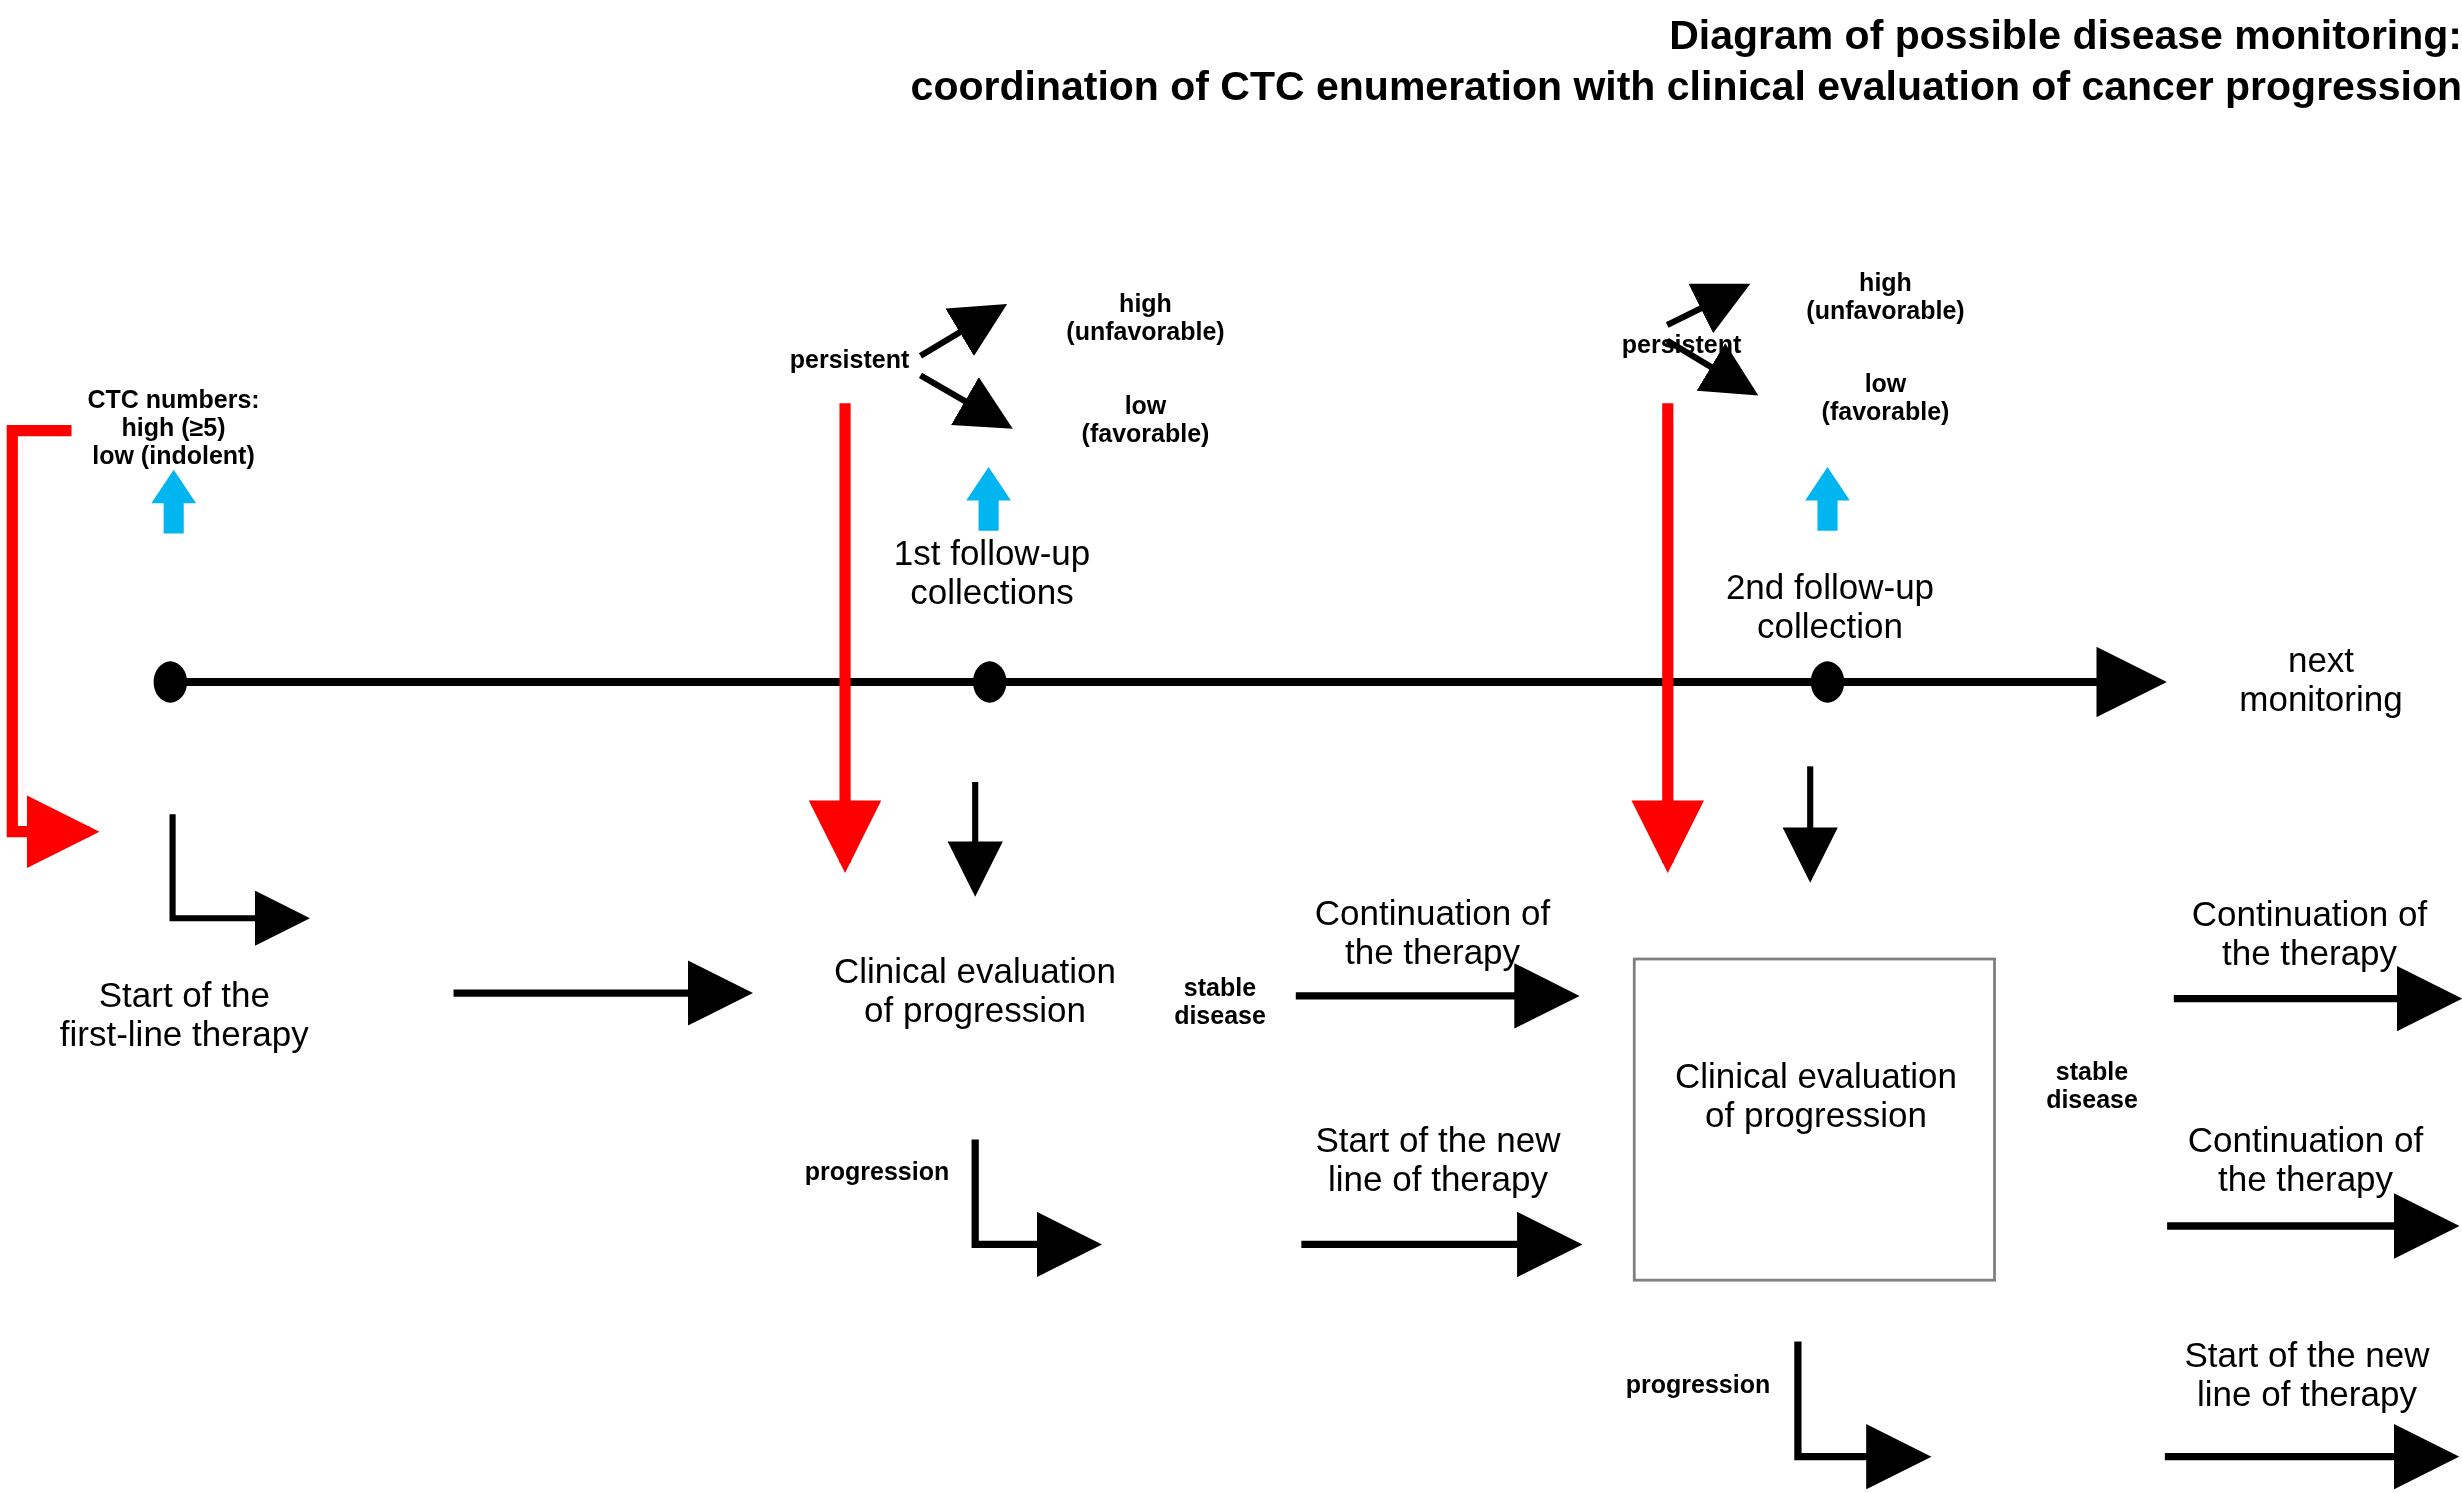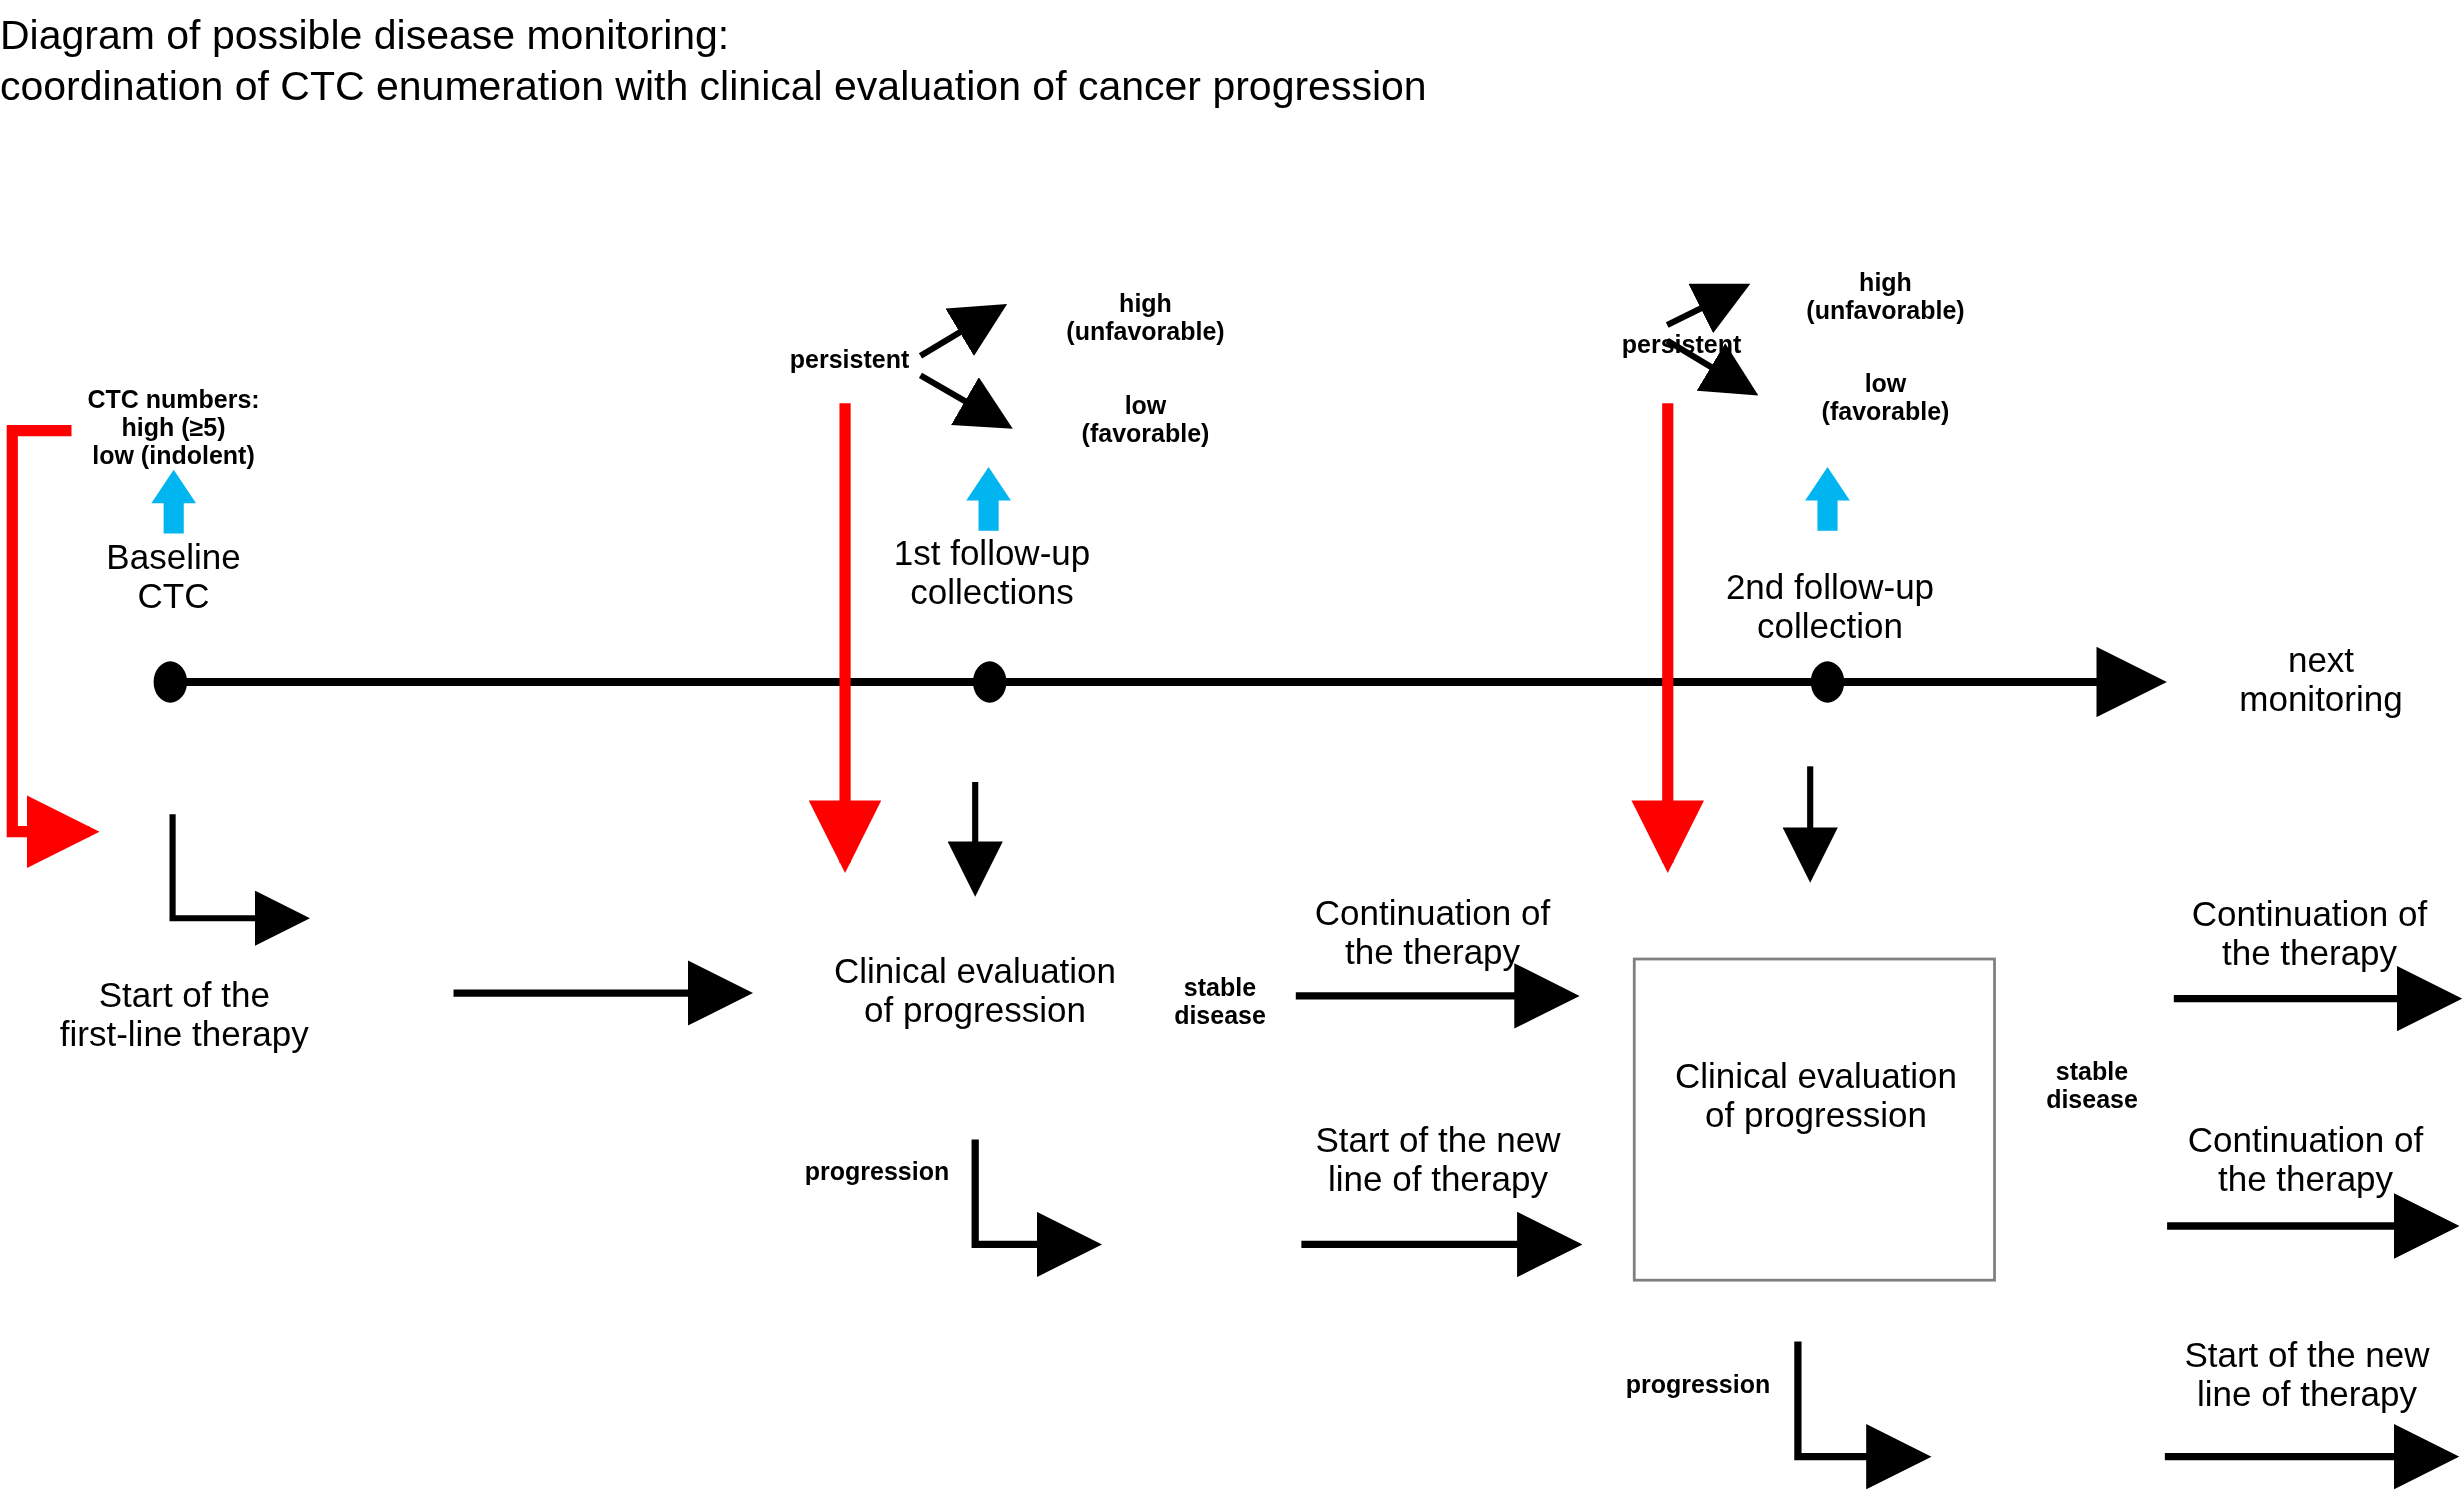--- a/index.html
+++ b/index.html
@@ -2,21 +2,21 @@
 <html style="font-size:9px"><head>
 <meta charset="utf-8">
 <style>
   html,body{margin:0;padding:0;background:#ffffff;}
   body{font-family:"Liberation Sans",sans-serif;color:#000;}
   #stage{position:relative;width:2462px;height:1493px;background:#fff;overflow:hidden;}
   svg#canvas{position:absolute;left:0;top:0;width:2462px;height:1493px;}
   .lbl{position:absolute;text-align:center;line-height:1.12;color:#000;white-space:pre-line;}
   .reg{font-weight:400;}
   .bold{font-weight:700;}
-  #title{position:absolute;left:0;top:10px;width:2462px;text-align:left;font-size:41px;line-height:1.25;font-weight:400;white-space:pre-line;}
+  #title{position:absolute;left:0;top:10px;width:2462px;text-align:right;font-size:41px;line-height:1.25;font-weight:700;white-space:pre-line;}
 </style>
 </head>
 <body>
 
 <div id="stage">
 
   <div id="title">Diagram of possible disease monitoring:
 coordination of CTC enumeration with clinical evaluation of cancer progression</div>
 
   <svg id="canvas" viewBox="0 0 4408 2673" xmlns="http://www.w3.org/2000/svg">
@@ -111,22 +111,20 @@
 
     <g>
       <line x1="3876" y1="2608" x2="4385" y2="2608" stroke="#000000" stroke-width="13" marker-end="url(#ahB)"></line>
     </g>
   </svg>
 
   <div class="lbl bold" style="left:34px;top:385px;width:279px;font-size:25px;">CTC numbers:
 high (≥5)
 low (indolent)</div>
 
-  <div class="lbl reg" style="left:34px;top:537px;width:279px;font-size:35px;">Baseline
-CTC</div>
 
   <div class="lbl bold" style="left:760px;top:345px;width:179px;font-size:25px;">persistent</div>
 
   <div class="lbl bold" style="left:1017px;top:289px;width:257px;font-size:25px;">high
 (unfavorable)</div>
 
   <div class="lbl bold" style="left:1017px;top:391px;width:257px;font-size:25px;">low
 (favorable)</div>
 
   <div class="lbl reg" style="left:855px;top:533px;width:274px;font-size:35px;">1st follow-up

